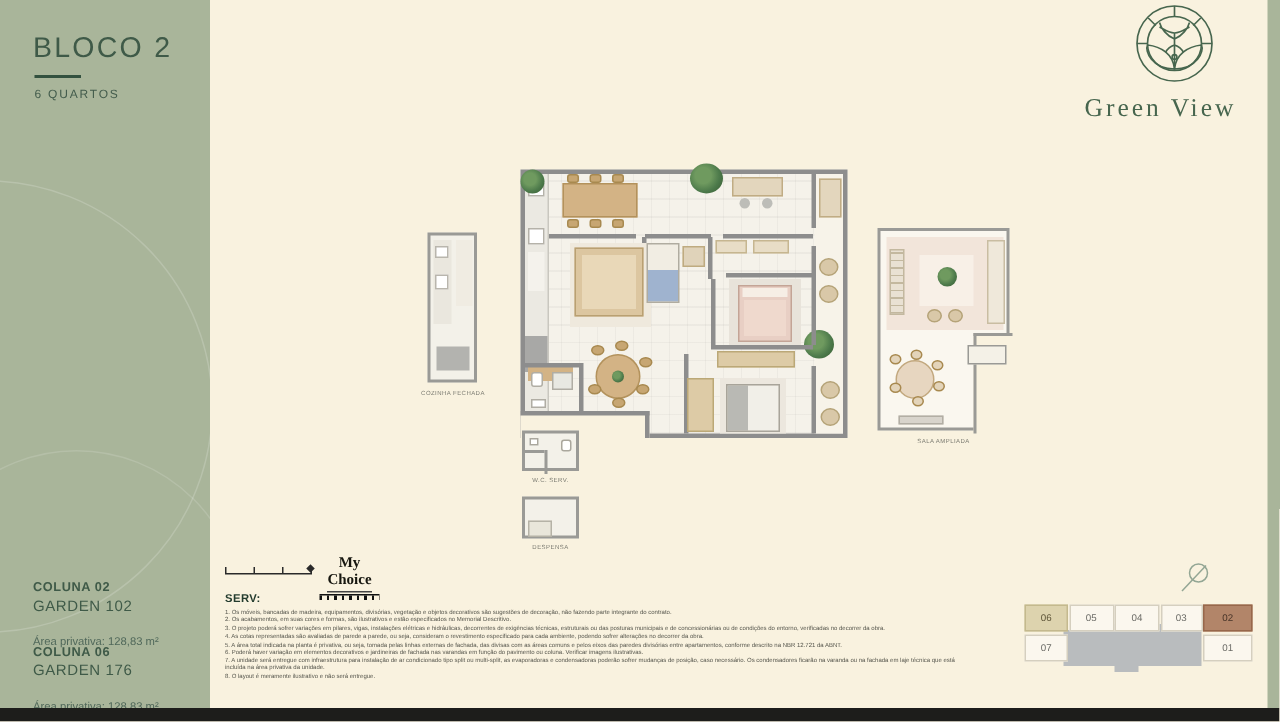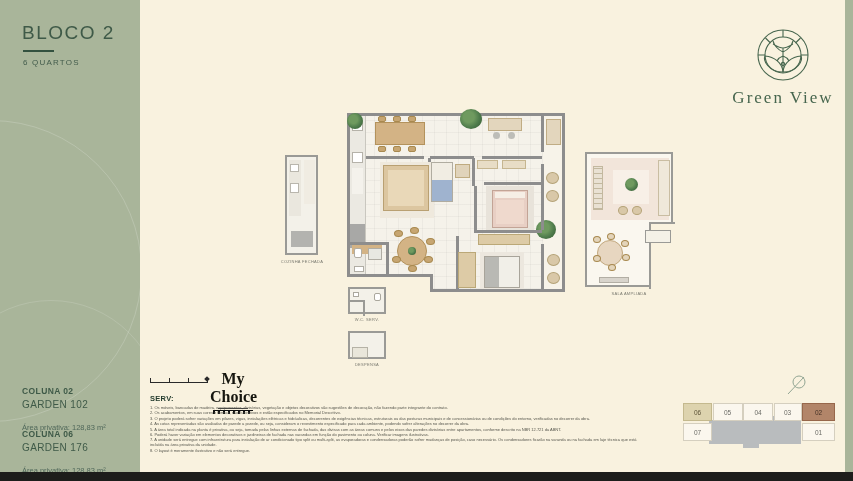--- a/index.html
+++ b/index.html
@@ -22,42 +22,42 @@
   .unit-group{position:absolute;left:22px;width:100px;color:var(--dark_green);z-index:2}
   .unit-coluna{font-size:8.5px;font-weight:bold;letter-spacing:.4px}
   .unit-garden{font-size:10px;font-weight:normal;letter-spacing:.4px;margin-top:3px}
   .unit-area{font-size:7.5px;margin-top:13px;color:#50685a}
 
   
   .right-strip{position:absolute;right:0;top:0;width:8px;height:472px;background:var(--sidebar_green)}
   .bottom-bar{position:absolute;left:0;top:472px;width:853px;height:9px;background:var(--bottom_bar)}
 
   
-  .brand{position:absolute;left:723px;top:26px;width:120px;text-align:center}
+  .brand{position:absolute;left:723px;top:0;width:120px;text-align:left}
   .brand-name{font-family:"Liberation Serif",serif;font-size:17px;letter-spacing:2px;color:var(--logo_green);margin-top:4px}
 
   
   .f{position:absolute}
   .wall{position:absolute;background:var(--wall_gray)}
   .plant{position:absolute;border-radius:50%;background:radial-gradient(circle at 40% 40%, #6f9a5f 0 30%, var(--plant_green) 60%, #35592f 100%)}
   .chair{position:absolute;background:#c7a672;border:0.5px solid #a8894f;border-radius:2px}
   .lounge{position:absolute;border-radius:50%;background:#d9c8a8;border:1px solid #b5a378}
 
   .plan{position:absolute;border:3px solid var(--wall_gray);background:#f5f2ea;
         background-image:repeating-linear-gradient(0deg,rgba(0,0,0,.035) 0 1px,transparent 1px 12px),
                          repeating-linear-gradient(90deg,rgba(0,0,0,.035) 0 1px,transparent 1px 12px)}
   .mini-plan{position:absolute;border:2px solid #9a9a96;background:#f3f1e9}
   .plan-label{position:absolute;font-size:4px;letter-spacing:.3px;color:#7a7a70;text-align:center}
 
   
   .scalebar{position:absolute;left:150px;top:377px;width:58px;height:6px;border-bottom:1.5px solid #2a2a2a}
   .scalebar i{position:absolute;bottom:0;width:1px;height:4px;background:#2a2a2a}
   .scale-diamond{position:absolute;left:205px;top:377px;width:4px;height:4px;background:#2a2a2a;transform:rotate(45deg)}
   .partner{position:absolute;left:210px;top:370px;width:46px;text-align:center;color:#16160f}
-  .partner-name{font-family:"Liberation Serif",serif;font-weight:bold;font-size:16px}
+  .partner-name{font-family:"Liberation Serif",serif;font-weight:bold;font-size:10px}
   .partner-rule{width:30px;height:1px;background:#444;margin:1.5px auto 1.5px}
   .partner-ruler{width:40px;height:4px;margin:0 auto;border-top:1.5px solid #111;
      background:repeating-linear-gradient(90deg,#111 0 1.5px,transparent 1.5px 5px)}
 
   
   .notes-heading{position:absolute;left:150px;top:394px;font-size:7.5px;font-weight:bold;letter-spacing:.3px;color:#243c2e}
   .notes{position:absolute;left:150px;top:406px;width:500px;font-size:4px;line-height:1.2;color:var(--note_text)}
   .notes div{margin-bottom:.6px}
 
   

